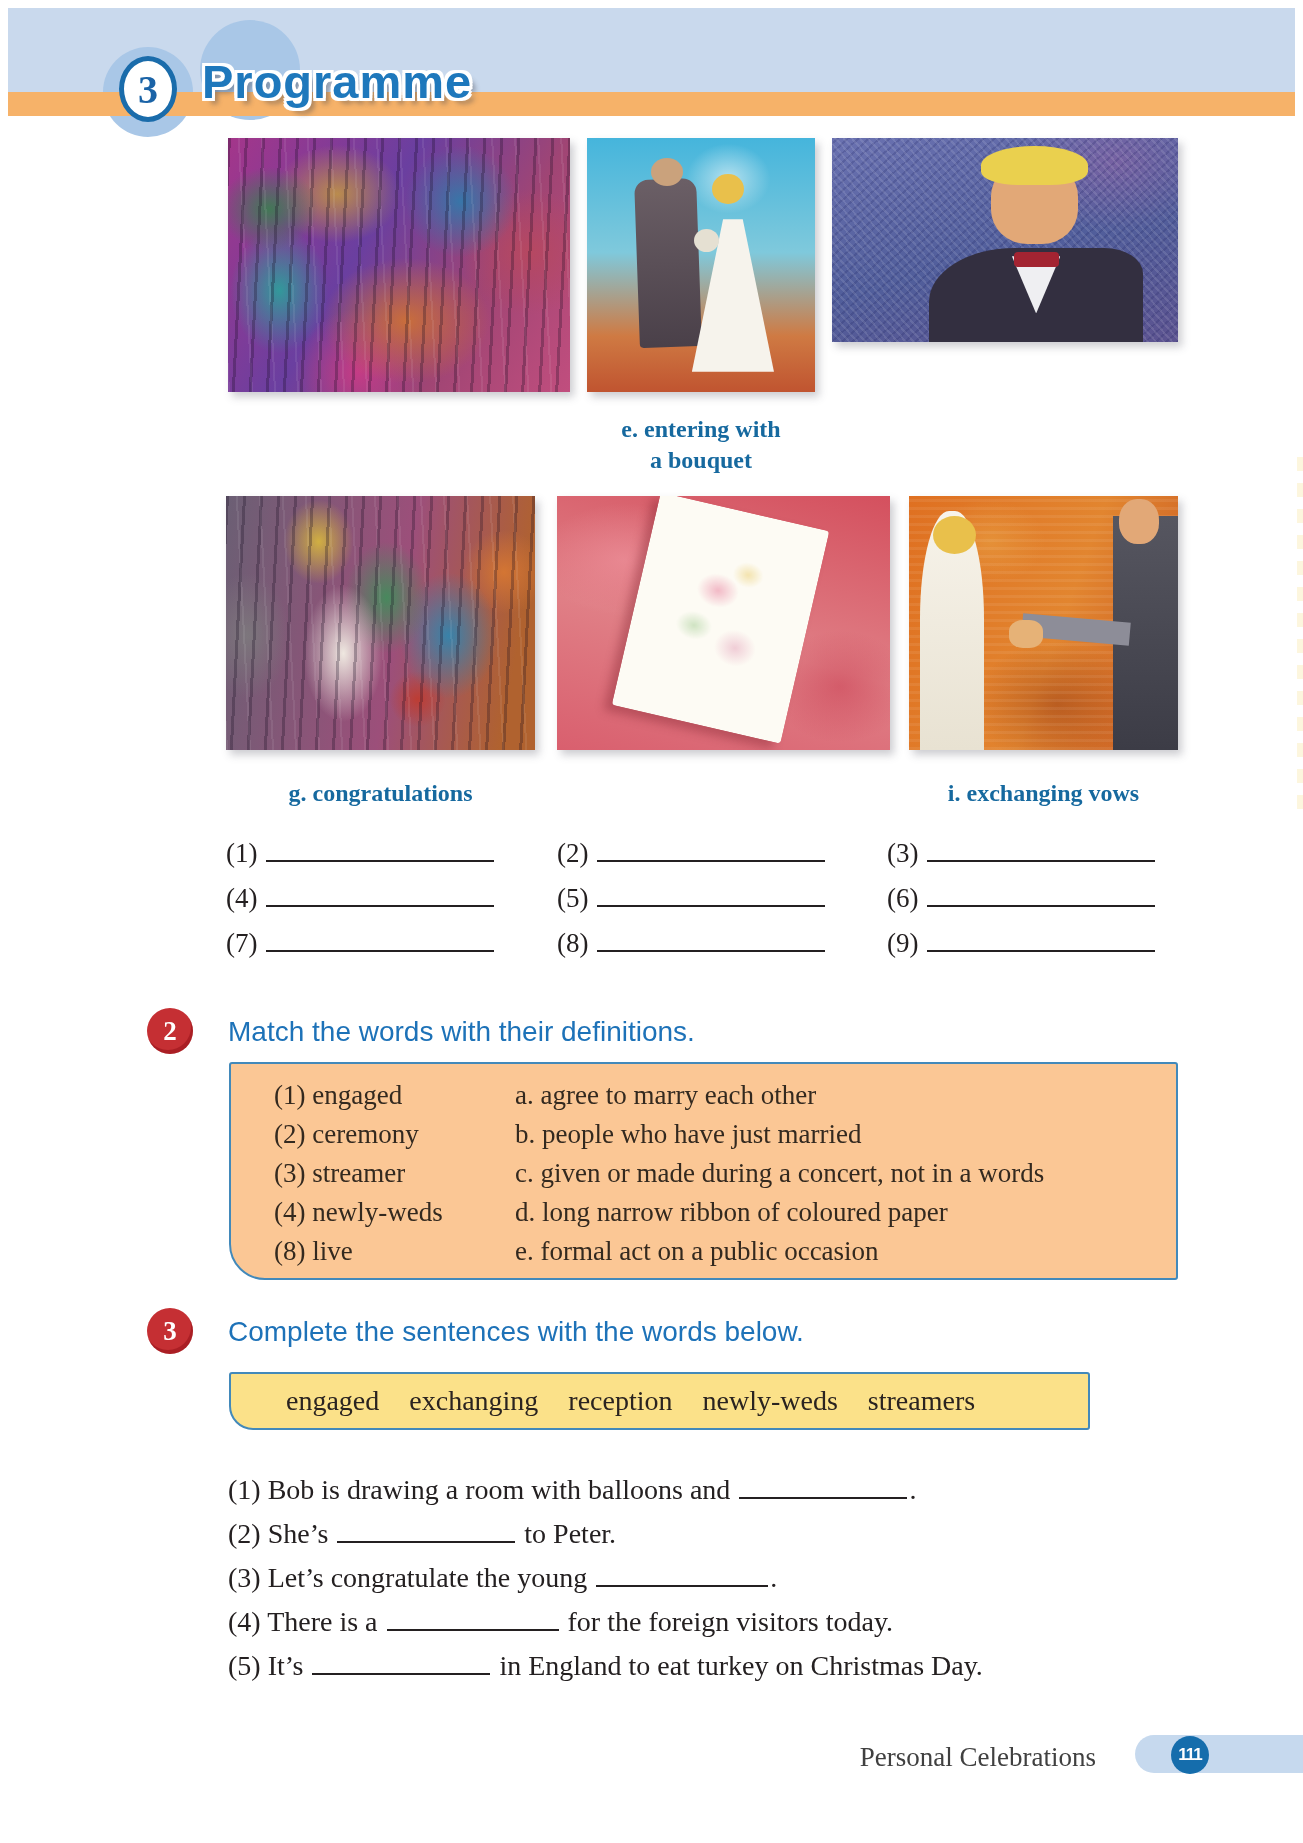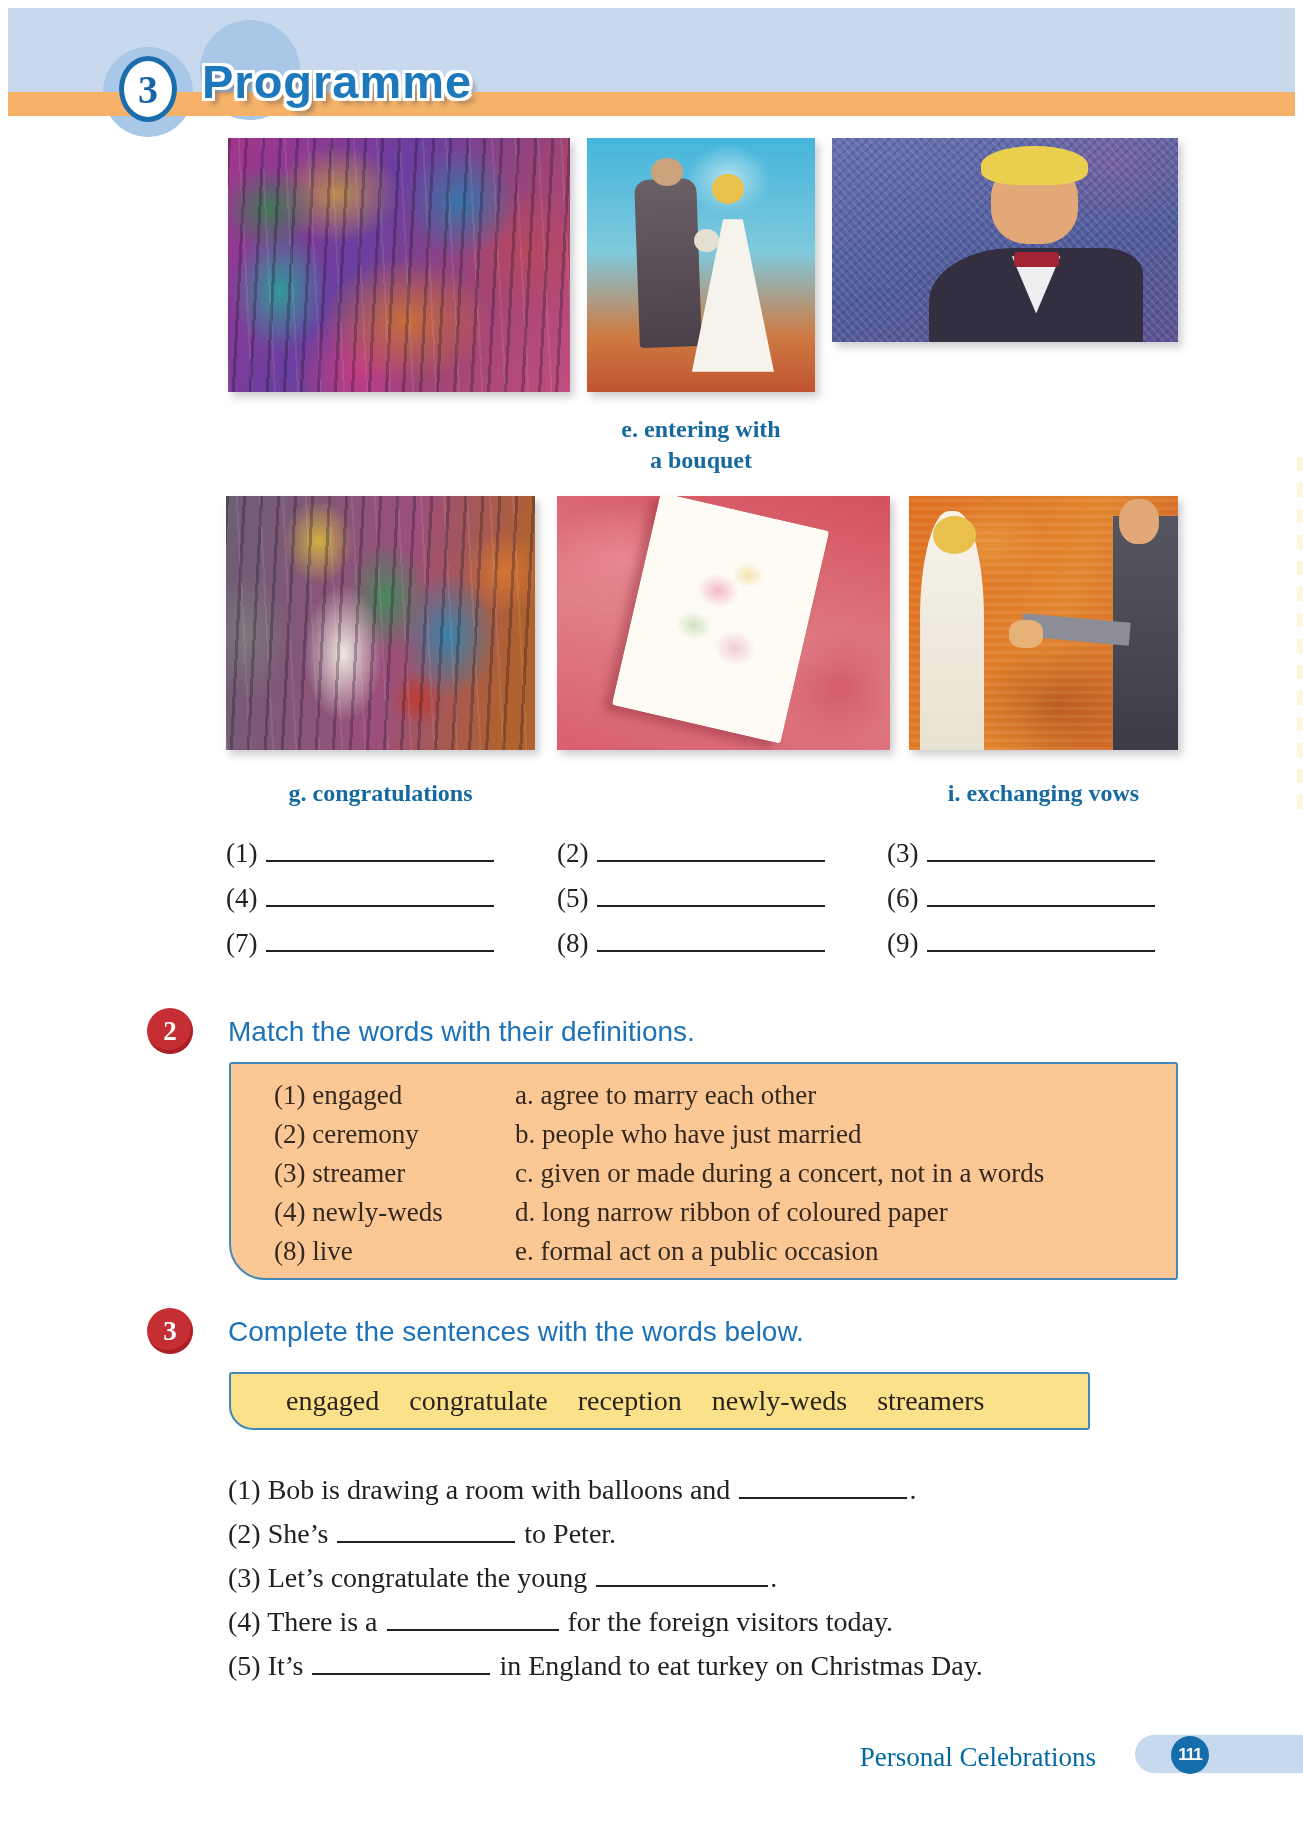--- a/index.html
+++ b/index.html
@@ -148,21 +148,21 @@
   .srule{display:inline-block;height:4px;border-bottom:2px solid #242021;margin:0 9px;}
   .sent:nth-child(1) .srule{width:168px;margin-right:2px;}
   .sent:nth-child(2) .srule{width:178px;}
   .sent:nth-child(3) .srule{width:172px;margin-right:2px;}
   .sent:nth-child(4) .srule{width:172px;}
   .sent:nth-child(5) .srule{width:178px;}
 
   
   .footer-pill{position:absolute;left:1135px;right:0;top:1735px;height:38px;background:#c6d9ee;
     border-radius:20px 0 0 20px;}
-  .footer-text{position:absolute;right:207px;top:1742px;font-size:27px;color:#0369a1;}
+  .footer-text{position:absolute;right:207px;top:1742px;font-size:27px;color:#404040;}
   .page-circle{position:absolute;left:1171px;top:1736px;width:38px;height:38px;border-radius:50%;
     background:#156dac;color:#fff;display:flex;align-items:center;justify-content:center;
     font-family:"Liberation Sans",sans-serif;font-weight:bold;font-size:17px;letter-spacing:-1px;}
 
   
   .edge-strip{position:absolute;right:0;top:457px;width:6px;height:358px;opacity:.6;
     background:repeating-linear-gradient(180deg,#fbf0c8 0 14px,#ffffff 14px 26px);}
 </style>
 </head>
 <body>
@@ -306,21 +306,21 @@
       <span class="def">e. formal act on a public occasion</span>
     </div>
   </div>
 
   <div class="ex-badge" id="ex3-badge">
     <span>3</span>
   </div>
   <h2 class="ex-title" id="ex3-title">Complete the sentences with the words below.</h2>
   <div class="word-box">
     <span>engaged</span>
-    <span>congratulate</span>
+    <span>exchanging</span>
     <span>reception</span>
     <span>newly-weds</span>
     <span>streamers</span>
   </div>
   <div class="sentences">
     <div class="sent">
       <span>(1) Bob is drawing a room with balloons and</span><span class="srule"></span><span>.</span>
     </div>
     <div class="sent">
       <span>(2) She’s</span><span class="srule"></span><span>to Peter.</span>

